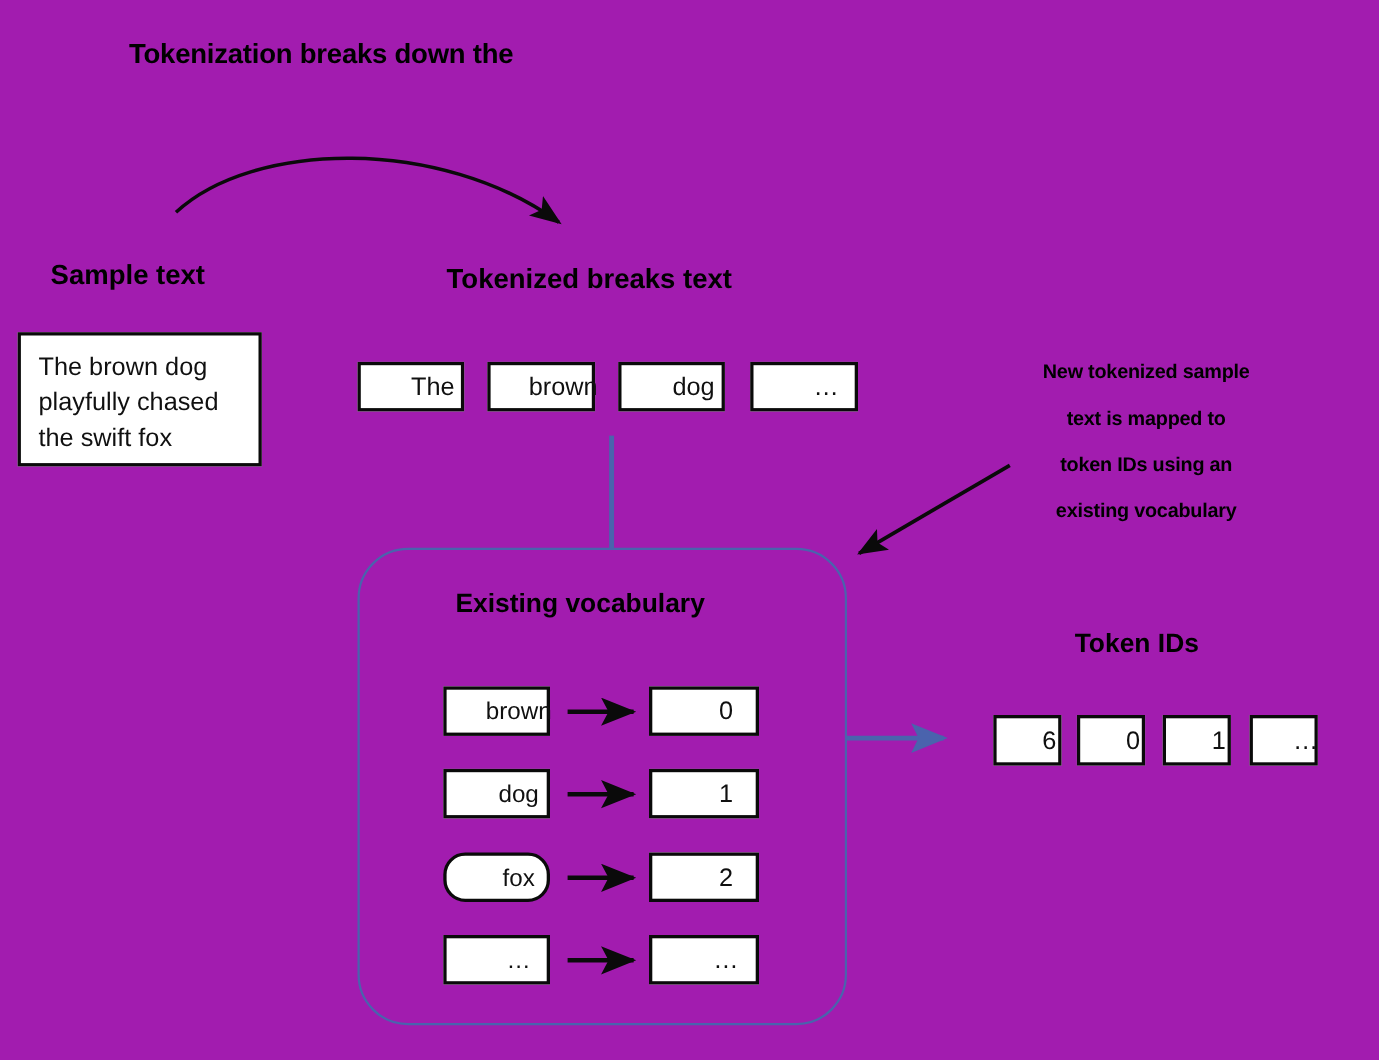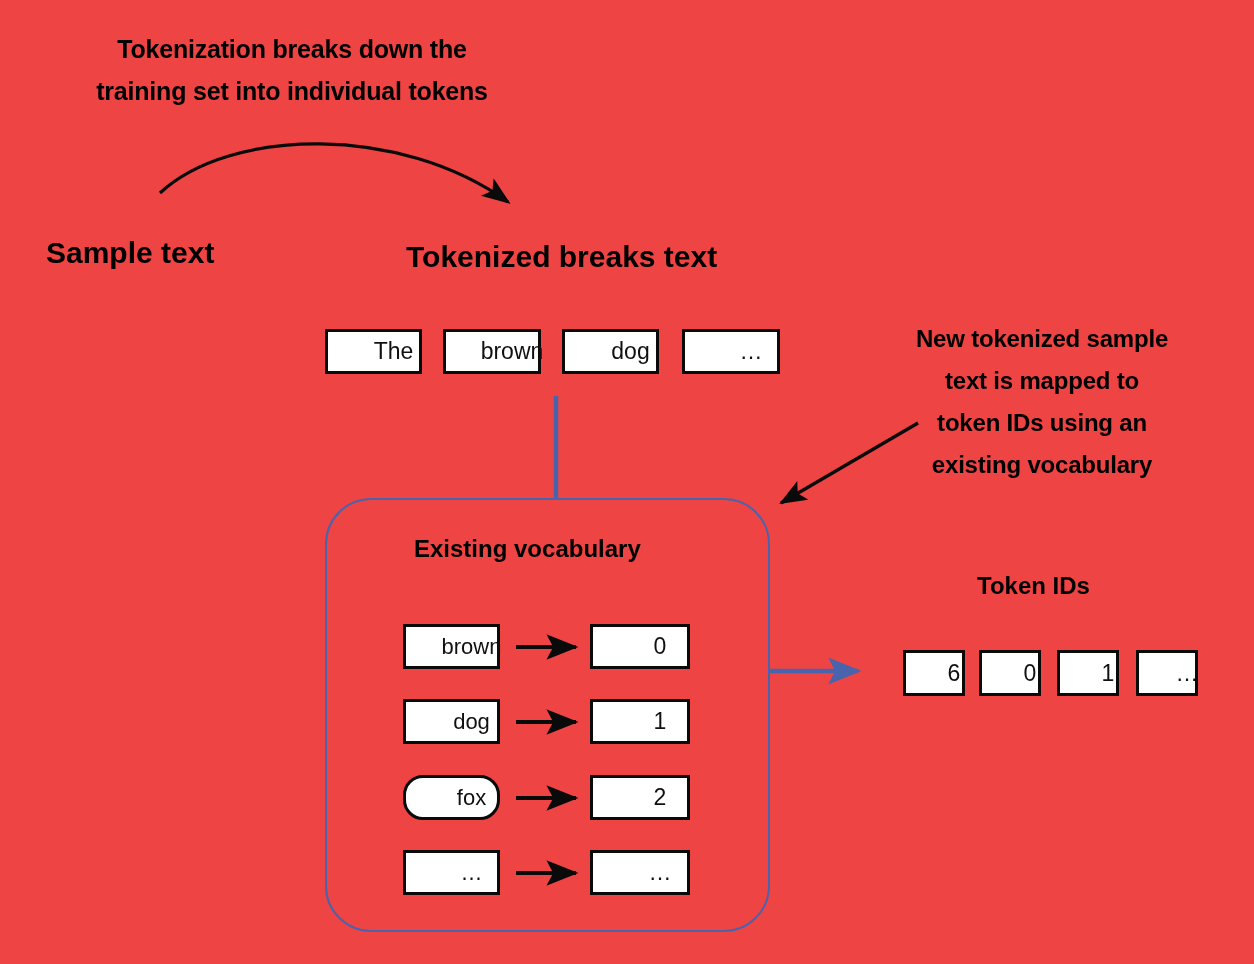--- a/index.html
+++ b/index.html
@@ -7,49 +7,49 @@
     padding: 0;
     background: #ffffff;
   }
   body {
     font-family: "Liberation Sans", sans-serif;
   }
   #canvas {
     position: relative;
     width: 1254px;
     height: 964px;
-    background: #ef4444;
+    background: #a21caf;
     overflow: hidden;
   }
   .abs { position: absolute; }
 
   
   .anno {
     font-family: "Liberation Sans", sans-serif;
     font-weight: bold;
     color: #000000;
     letter-spacing: -0.2px;
     line-height: 42px;
     text-align: center;
     white-space: nowrap;
   }
   .heading-text {
     font-size: 25px;
     line-height: 42px;
   }
   .side-note {
-    font-size: 24px;
+    font-size: 18px;
     line-height: 37px;
   }
 
   
   .section-label {
     font-family: "Liberation Sans", sans-serif;
     font-weight: bold;
-    font-size: 30px;
+    font-size: 25px;
     color: #000000;
     white-space: nowrap;
   }
   .section-label.mid { font-size: 24px; }
 
   
   .box {
     border: 3px solid #0a0a0a;
     background: #ffffff;
     box-sizing: border-box;
@@ -89,32 +89,36 @@
     height: 964px;
     pointer-events: none;
   }
 </style>
 </head>
 <body>
 
 <div id="canvas">
 
   <div class="abs anno heading-text" style="left:72px; top:28px; width:440px;">Tokenization breaks down the</div>
-  <div class="abs anno heading-text" style="left:72px; top:70px; width:440px;">training set into individual tokens</div>
 
   <div class="abs section-label" style="left:46px; top:236px;">Sample text</div>
   <div class="abs section-label" style="left:406px; top:240px;">Tokenized breaks text</div>
   <div class="abs section-label mid" style="left:414px; top:535px;">Existing vocabulary</div>
   <div class="abs section-label mid" style="left:977px; top:572px;">Token IDs</div>
 
   <div class="abs anno side-note" style="left:908px; top:320px; width:268px;">New tokenized sample</div>
   <div class="abs anno side-note" style="left:908px; top:404px; width:268px;">token IDs using an</div>
   <div class="abs anno side-note" style="left:908px; top:362px; width:268px;">text is mapped to</div>
   <div class="abs anno side-note" style="left:908px; top:446px; width:268px;">existing vocabulary</div>
 
+  <div class="abs box sample-box" style="left:16px; top:302px; width:222px; height:122px;">
+    <div>The brown dog</div>
+    <div>playfully chased</div>
+    <div>the swift fox</div>
+  </div>
 
   <div class="abs box token-box" style="left:325px; top:329px; width:97px; height:45px;">The</div>
   <div class="abs box token-box" style="left:443px; top:329px; width:98px; height:45px;">brown</div>
   <div class="abs box token-box" style="left:562px; top:329px; width:97px; height:45px;">dog</div>
   <div class="abs box token-box" style="left:682px; top:329px; width:98px; height:45px;">…</div>
 
   <div class="abs vocab-container" style="left:325px; top:498px; width:445px; height:434px;"></div>
 
   <div class="abs box vocab-word-box" style="left:403px; top:624px; width:97px; height:45px;">brown</div>
   <div class="abs box vocab-id-box" style="left:590px; top:624px; width:100px; height:45px;">0</div>

